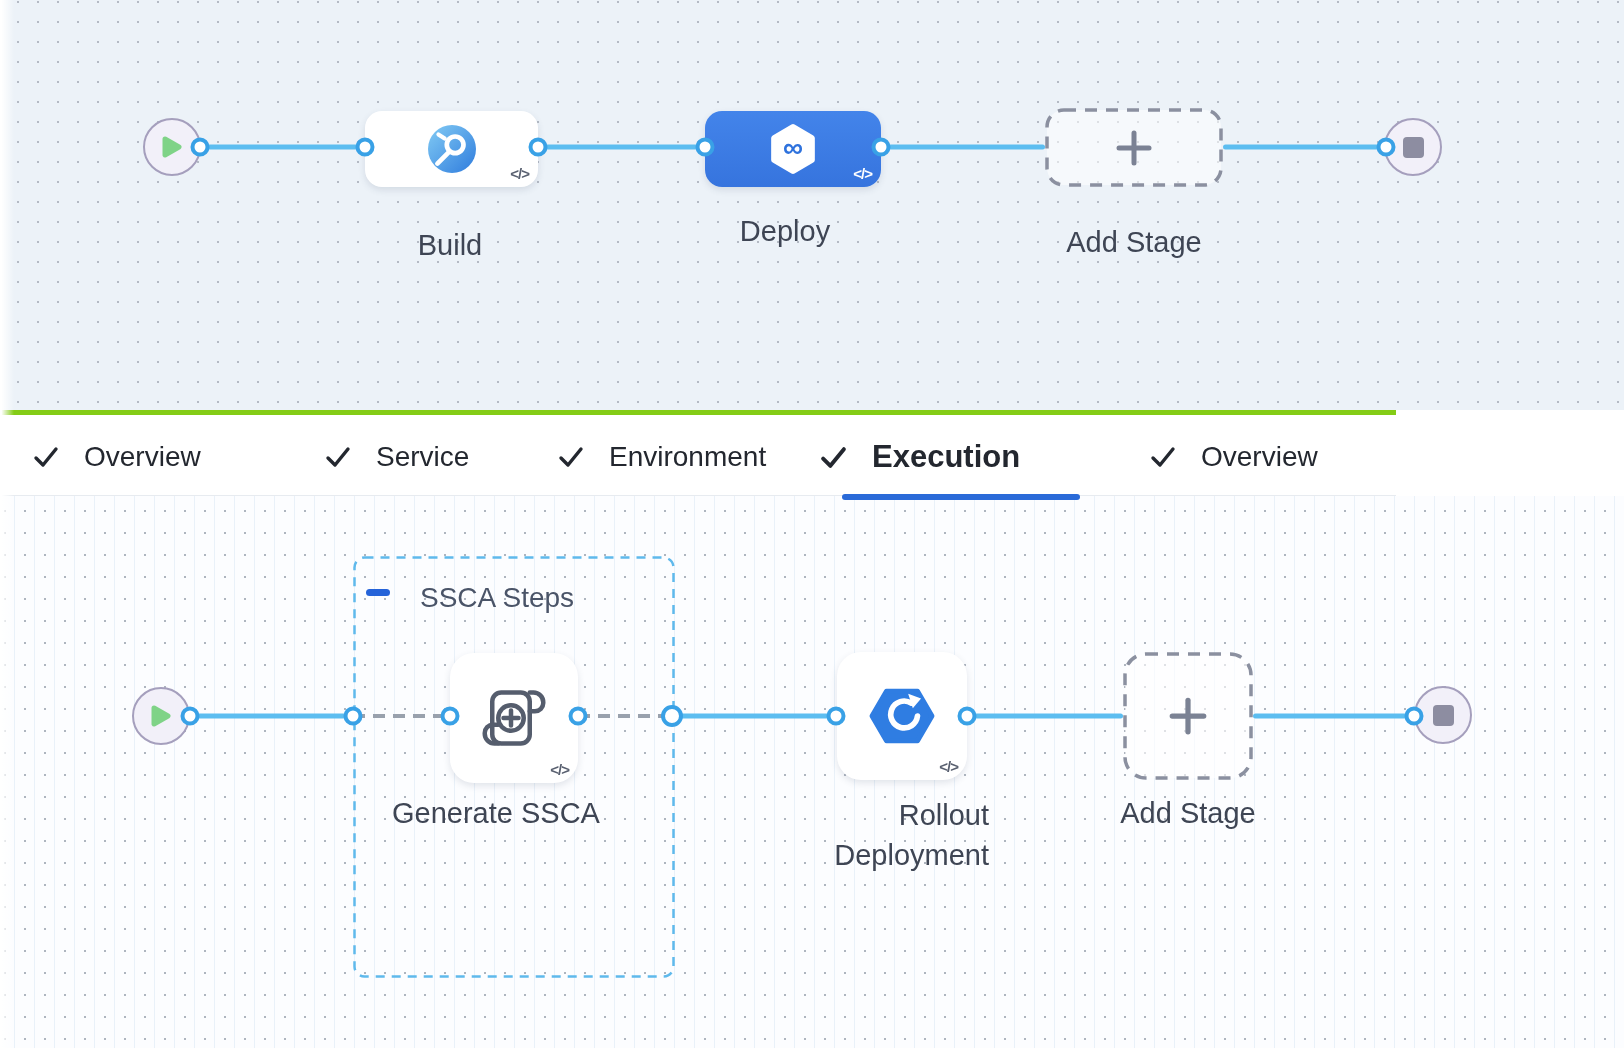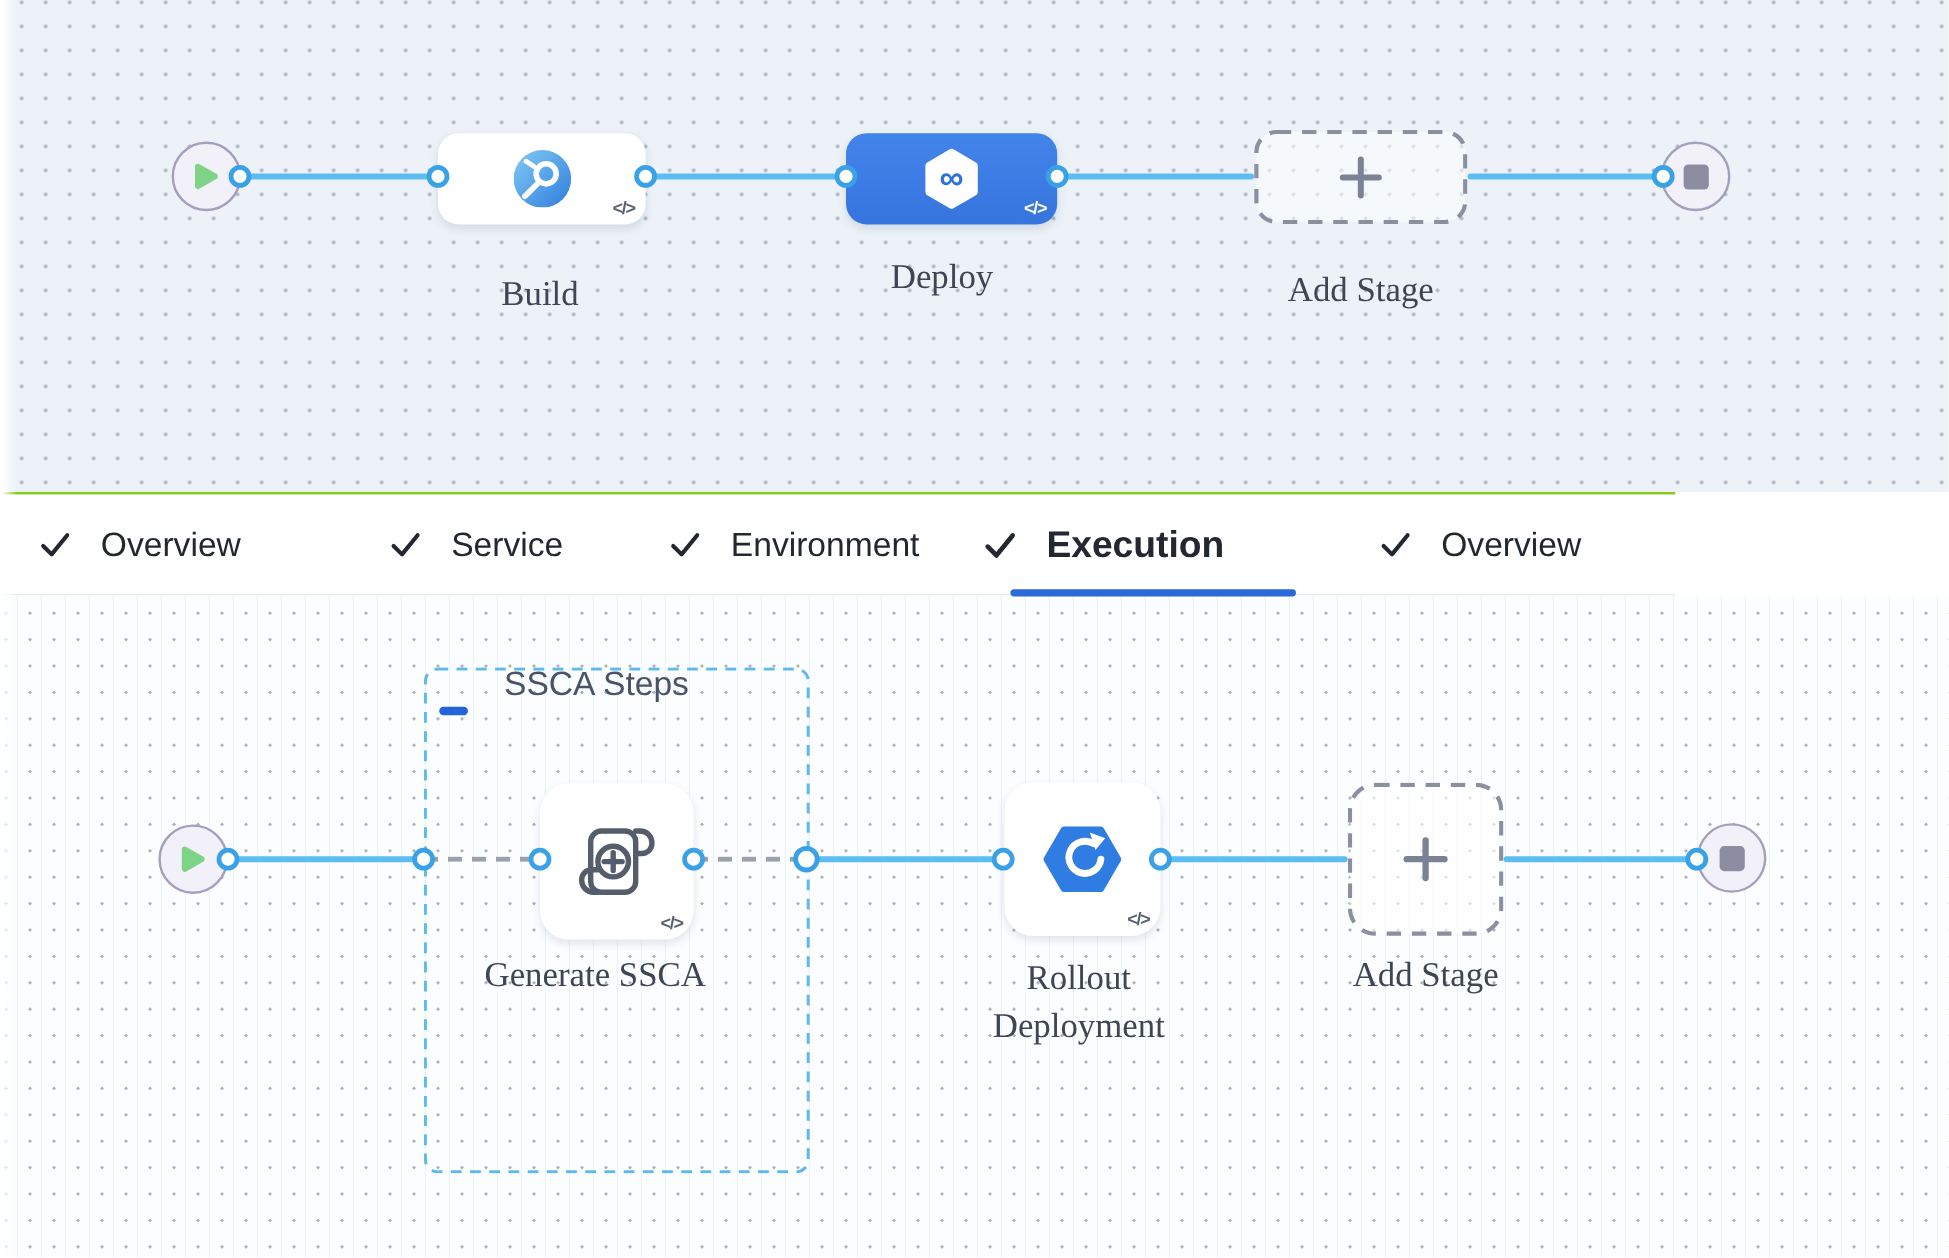--- a/index.html
+++ b/index.html
@@ -56,44 +56,44 @@
   .code-glyph {
     position: absolute; right: 9px; bottom: 5px; font-size: 15px; font-weight: 700;
     color: #596070; letter-spacing: -1px;
   }
   .card.selected .code-glyph { color: #fff; }
   .add-node {
     position: absolute; z-index: 2; display: flex; align-items: center; justify-content: center;
   }
   .add-node svg.frame { position: absolute; left: 0; top: 0; }
   .node-label {
-    position: absolute; transform: translateX(-50%); text-align: center; z-index: 2;
-    font-size: 29px; color: #3e4554; line-height: 37px; white-space: nowrap; font-family: Liberation Serif, serif;
+    position: absolute; transform: translateX(-50%); text-align: right; z-index: 2;
+    font-size: 29px; color: #3e4554; line-height: 37px; white-space: nowrap;
   }
   .node-label.wrap { white-space: normal; width: 180px; line-height: 40px; }
 
   
   .tabbar {
     position: absolute; left: 0; top: 410px; width: 1396px; height: 86px; background: #fff;
-    border-top: 2px solid #84cc16; border-bottom: 1px solid #e7ebf0; z-index: 3;
+    border-top: 5px solid #84cc16; border-bottom: 1px solid #e7ebf0; z-index: 3;
   }
   .tab {
     position: absolute; top: 0; height: 84px; display: flex; align-items: center; gap: 25px;
     font-size: 28px; color: #23272f; cursor: pointer;
   }
   .tab.active { font-size: 31px; font-weight: 700; }
   .tab-underline { position: absolute; left: 842px; top: 79px; width: 238px; height: 6px; border-radius: 3px; background: #2a6ad8; }
 
   
   .group-box { position: absolute; left: 353px; top: 556px; width: 322px; height: 422px; z-index: 1; }
   .group-minus {
     position: absolute; left: 366px; top: 589px; width: 24px; height: 7px; border-radius: 4px;
     background: #2563d9; z-index: 2; cursor: pointer;
   }
-  .group-label { position: absolute; left: 420px; top: 554px; font-size: 28px; color: #4a5468; z-index: 2; }
+  .group-label { position: absolute; left: 420px; top: 582px; font-size: 28px; color: #4a5468; z-index: 2; }
 </style>
 </head>
 <body>
 
 <div class="screen">
 
   <section class="stage-canvas">
 
     <div class="wire" style="left:200px;top:147px;width:165px"></div>
     <div class="wire" style="left:538px;top:147px;width:167px"></div>

